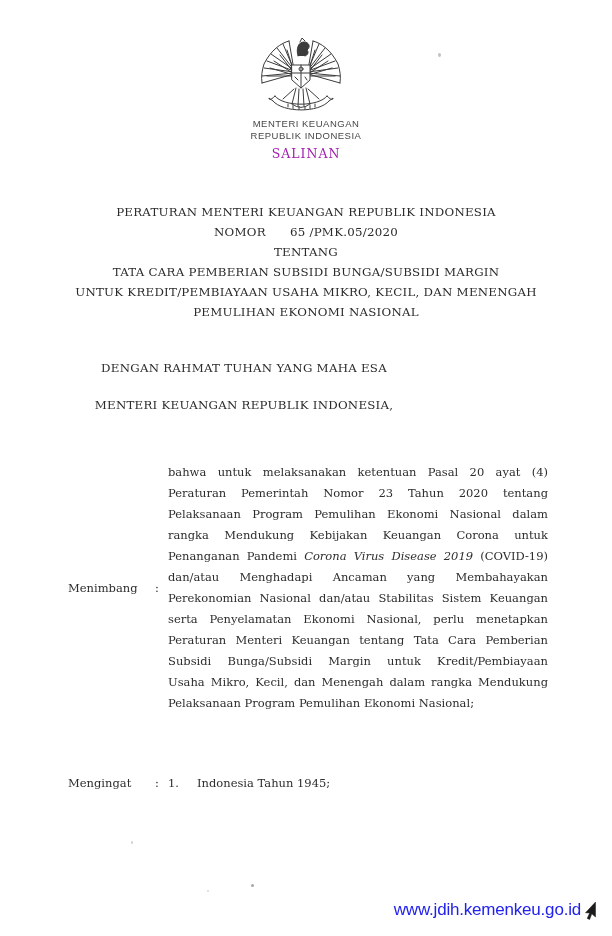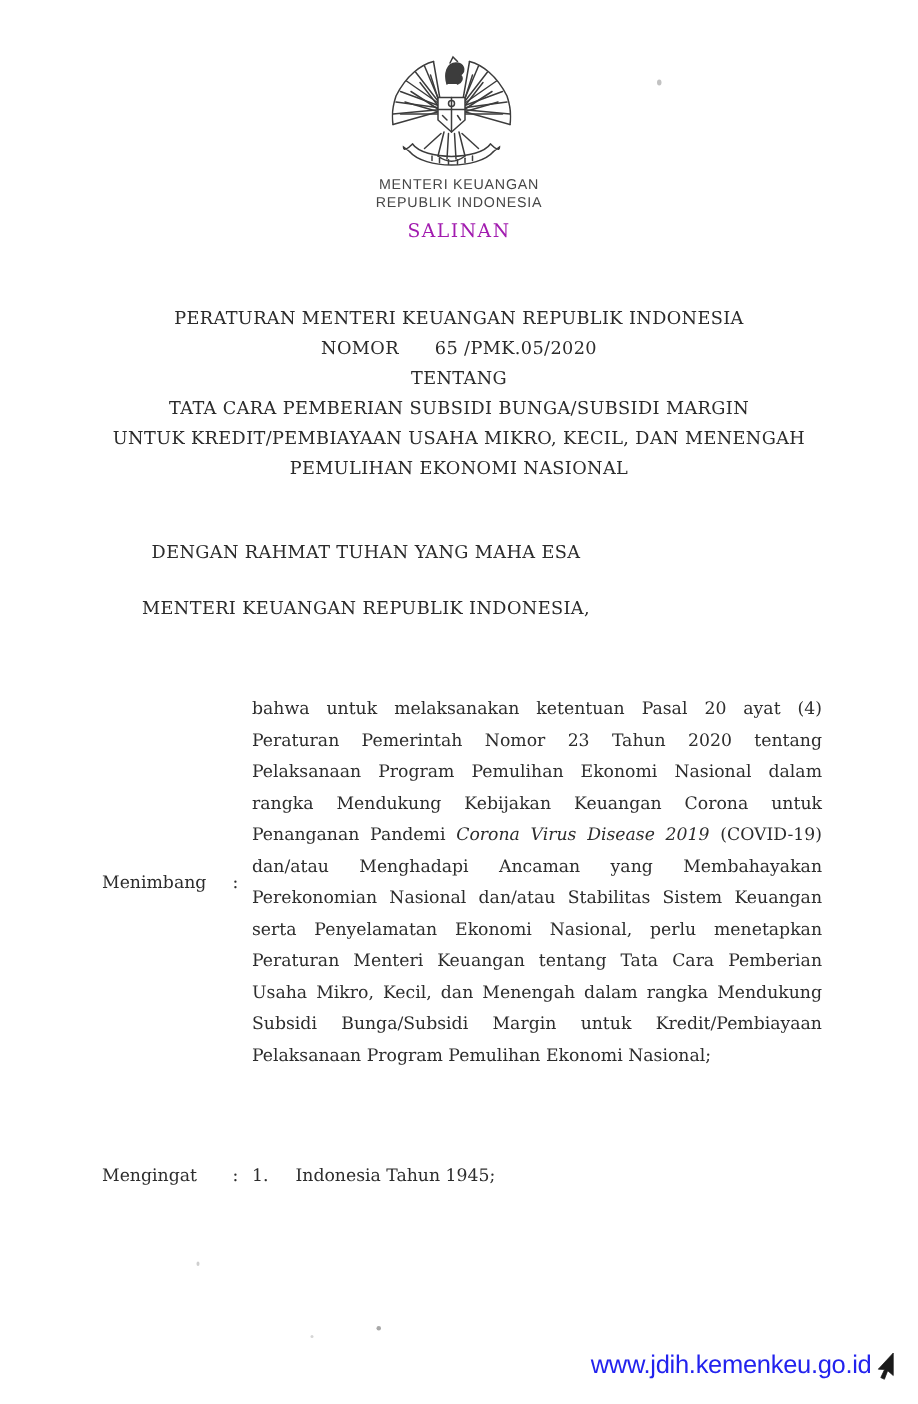--- a/index.html
+++ b/index.html
@@ -180,22 +180,22 @@
     <div class="cbody just">
         <div class="tline"><span>bahwa untuk melaksanakan ketentuan Pasal 20 ayat (4)</span></div>
         <div class="tline"><span>Peraturan Pemerintah Nomor 23 Tahun 2020 tentang</span></div>
         <div class="tline"><span>Pelaksanaan Program Pemulihan Ekonomi Nasional dalam</span></div>
         <div class="tline"><span>rangka Mendukung Kebijakan Keuangan Corona untuk</span></div>
         <div class="tline"><span>Penanganan Pandemi </span><span class="it">Corona Virus Disease 2019</span><span> (COVID-19)</span></div>
         <div class="tline"><span>dan/atau Menghadapi Ancaman yang Membahayakan</span></div>
         <div class="tline"><span>Perekonomian Nasional dan/atau Stabilitas Sistem Keuangan</span></div>
         <div class="tline"><span>serta Penyelamatan Ekonomi Nasional, perlu menetapkan</span></div>
         <div class="tline"><span>Peraturan Menteri Keuangan tentang Tata Cara Pemberian</span></div>
+        <div class="tline"><span>Subsidi Bunga/Subsidi Margin untuk Kredit/Pembiayaan</span></div>
         <div class="tline"><span>Usaha Mikro, Kecil, dan Menengah dalam rangka Mendukung</span></div>
-        <div class="tline"><span>Subsidi Bunga/Subsidi Margin untuk Kredit/Pembiayaan</span></div>
         <div class="tline last"><span>Pelaksanaan Program Pemulihan Ekonomi Nasional;</span></div>
       </div>
   </div>
 
   <div class="clause remembering">
     <div class="clabel">Mengingat</div>
     <div class="ccolon">:</div>
     <div class="cnum">1.</div>
     <div class="cbody just">
         <div class="tline last"><span>Indonesia Tahun 1945;</span></div>

